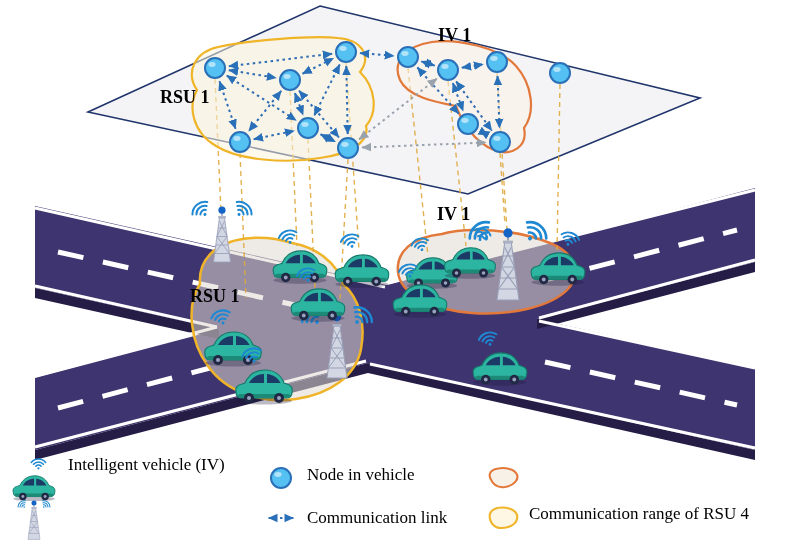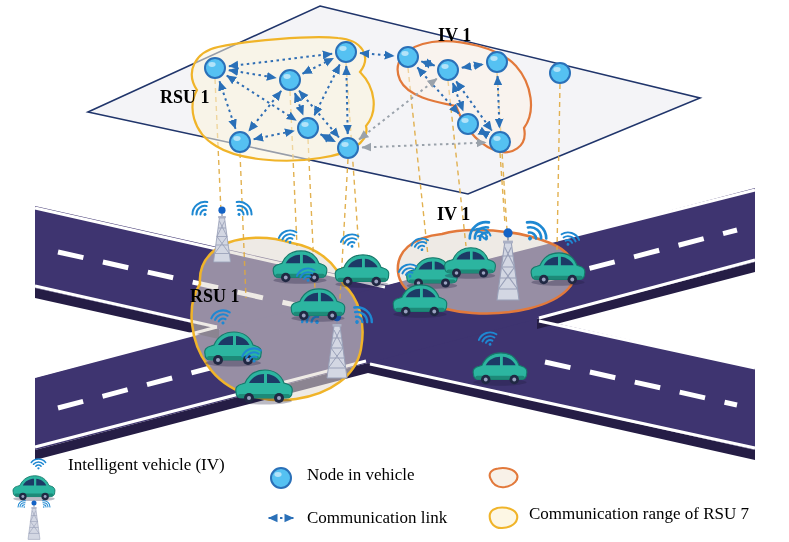--- a/index.html
+++ b/index.html
@@ -225,16 +225,16 @@
       </span>
       <span class="lg-label">Communication link</span>
     </div>
 
     <div class="lg-cell">
       <span class="lg-ic narrow">
         <svg width="42" height="28" viewBox="0 0 42 28">
           <path d="M 7,12 C 7,6 13,3 20,3 C 29,3 36,7 36,13 C 36,19 30,24 20,24.5 C 12,25 7,19 7,12 Z" fill="#fdf7e4" stroke-width="2.2" stroke="#f0b429"></path>
         </svg>
       </span>
-      <span class="lg-label">Communication range of RSU 7</span>
+      <span class="lg-label">Communication range of RSU 4</span>
     </div>
   </div>
 </div>
 
 </body></html>

